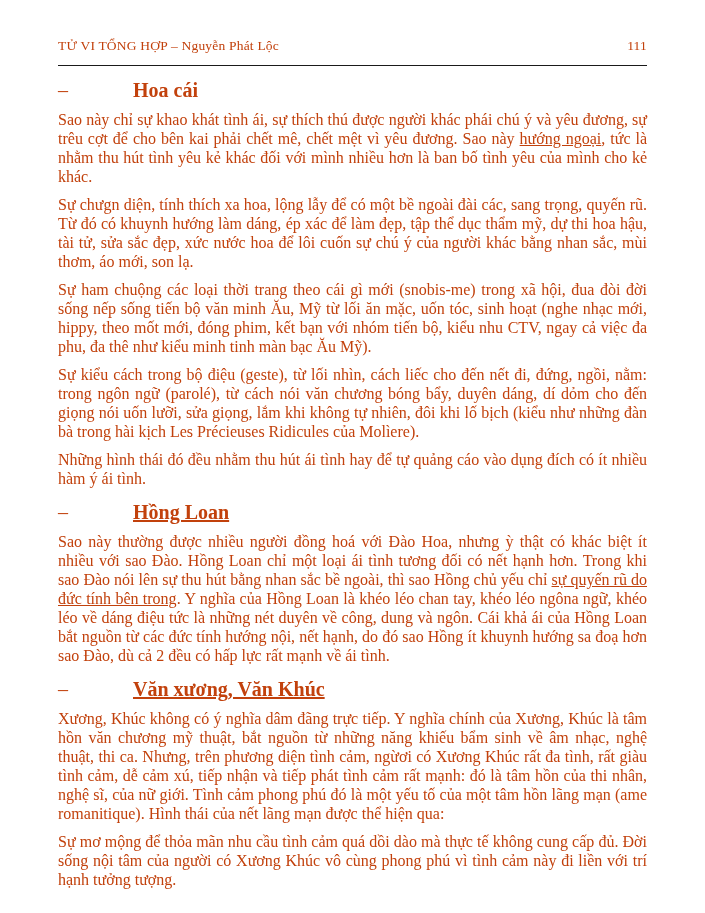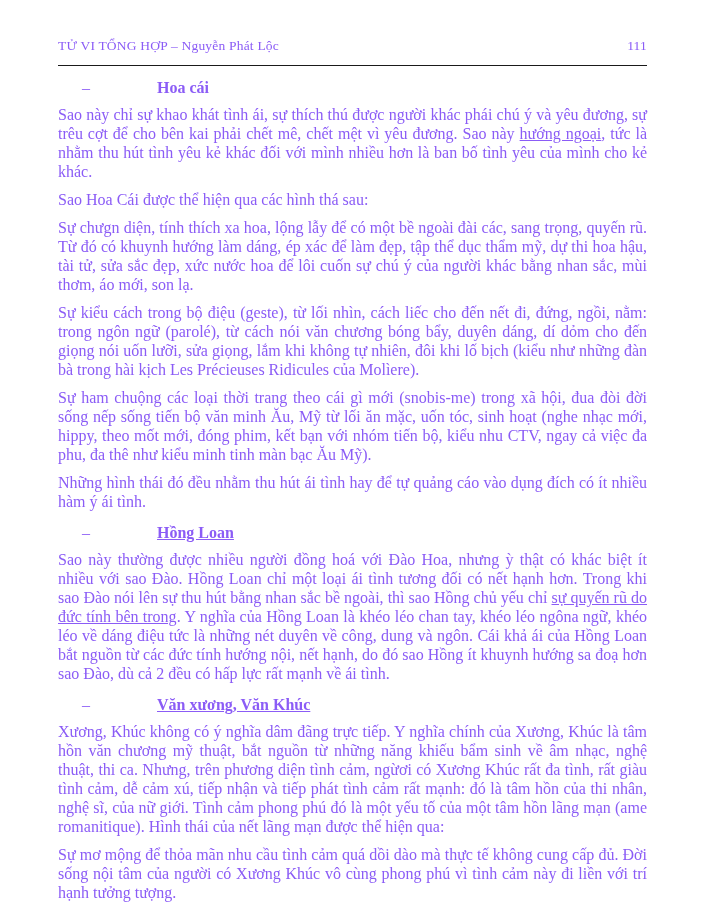--- a/index.html
+++ b/index.html
@@ -2,43 +2,42 @@
 <html><head>
 <meta charset="utf-8">
 <style>
   html, body { margin: 0; padding: 0; background: #ffffff; }
   .page {
     position: relative;
     width: 705px;
     height: 913px;
     box-sizing: border-box;
     background: #ffffff;
-    color: #8b5cf6;
+    color: #c2410c;
     font-family: "Liberation Serif", "DejaVu Serif", serif;
     padding: 38px 58px 0 58px;
     overflow: hidden;
   }
   .header {
     display: flex;
     justify-content: space-between;
     align-items: baseline;
     font-size: 13.5px;
     letter-spacing: 0.2px;
   }
   .rule {
     border-bottom: 1.6px solid #1a1a1a;
     margin-top: 11px;
     margin-bottom: 0;
   }
   .heading {
     margin-top: 13px;
     margin-bottom: 4px;
-    font-size: 16px;
+    font-size: 20px;
     font-weight: bold;
-    margin-left: 24px;
   }
   .heading .dash {
     display: inline-block;
     width: 75px;
     font-weight: normal;
   }
   .hlabel { font-weight: bold; }
   .hlabel.hu { text-decoration: underline; }
   .para {
     margin: 8px 0 9px 0;
@@ -59,27 +58,26 @@
     <span>111</span>
   </div>
   <div class="rule"></div>
 
   <div class="heading">
     <span class="dash">–</span><span class="hlabel">Hoa cái</span>
   </div>
 
   <p class="para"><span>Sao này chỉ sự khao khát tình ái, sự thích thú được người khác phái chú ý và yêu đương, sự trêu cợt để cho bên kai phải chết mê, chết mệt vì yêu đương. Sao này </span><span class="u">hướng ngoại</span><span>, tức là nhằm thu hút tình yêu kẻ khác đối với mình nhiều hơn là ban bố tình yêu của mình cho kẻ khác.</span></p>
 
-  <p class="para">Sao Hoa Cái được thể hiện qua các hình thá sau:</p>
 
   <p class="para">Sự chưgn diện, tính thích xa hoa, lộng lẫy để có một bề ngoài đài các, sang trọng, quyến rũ. Từ đó có khuynh hướng làm dáng, ép xác để làm đẹp, tập thể dục thẩm mỹ, dự thi hoa hậu, tài tử, sửa sắc đẹp, xức nước hoa để lôi cuốn sự chú ý của người khác bằng nhan sắc, mùi thơm, áo mới, son lạ.</p>
 
+  <p class="para">Sự ham chuộng các loại thời trang theo cái gì mới (snobis-me) trong xã hội, đua đòi đời sống nếp sống tiến bộ văn minh Ău, Mỹ từ lối ăn mặc, uốn tóc, sinh hoạt (nghe nhạc mới, hippy, theo mốt mới, đóng phim, kết bạn với nhóm tiến bộ, kiểu nhu CTV, ngay cả việc đa phu, đa thê như kiểu minh tinh màn bạc Ău Mỹ).</p>
+
   <p class="para">Sự kiểu cách trong bộ điệu (geste), từ lối nhìn, cách liếc cho đến nết đi, đứng, ngồi, nằm: trong ngôn ngữ (parolé), từ cách nói văn chương bóng bẩy, duyên dáng, dí dỏm cho đến giọng nói uốn lưỡi, sửa giọng, lắm khi không tự nhiên, đôi khi lố bịch (kiểu như  những đàn bà trong hài kịch Les Précieuses Ridicules của Molìere).</p>
-
-  <p class="para">Sự ham chuộng các loại thời trang theo cái gì mới (snobis-me) trong xã hội, đua đòi đời sống nếp sống tiến bộ văn minh Ău, Mỹ từ lối ăn mặc, uốn tóc, sinh hoạt (nghe nhạc mới, hippy, theo mốt mới, đóng phim, kết bạn với nhóm tiến bộ, kiểu nhu CTV, ngay cả việc đa phu, đa thê như kiểu minh tinh màn bạc Ău Mỹ).</p>
 
   <p class="para">Những hình thái đó đều nhằm thu hút ái tình hay để tự quảng cáo vào dụng đích có ít nhiều hàm ý ái tình.</p>
 
   <div class="heading">
     <span class="dash">–</span><span class="hlabel hu">Hồng Loan</span>
   </div>
 
   <p class="para"><span>Sao này thường được nhiều người đồng hoá với Đào Hoa, nhưng ỳ thật có khác biệt ít nhiều với sao Đào. Hồng Loan chỉ một loại ái tình tương đối có nết hạnh hơn. Trong khi sao Đào nói lên sự thu hút bằng nhan sắc bề ngoài, thì sao Hồng chủ yếu chỉ </span><span class="iu">sự quyến rũ do đức tính bên trong</span><span>. Y nghĩa của Hồng Loan là khéo léo chan tay, khéo léo ngôna ngữ, khéo léo về dáng điệu tức là những nét duyên về công, dung và ngôn. Cái khả ái của Hồng Loan bắt nguồn từ các đức tính hướng nội, nết hạnh, do đó sao Hồng ít khuynh hướng sa đoạ hơn sao Đào, dù cả 2 đều có hấp lực rất mạnh về ái tình.</span></p>
 
   <div class="heading">

